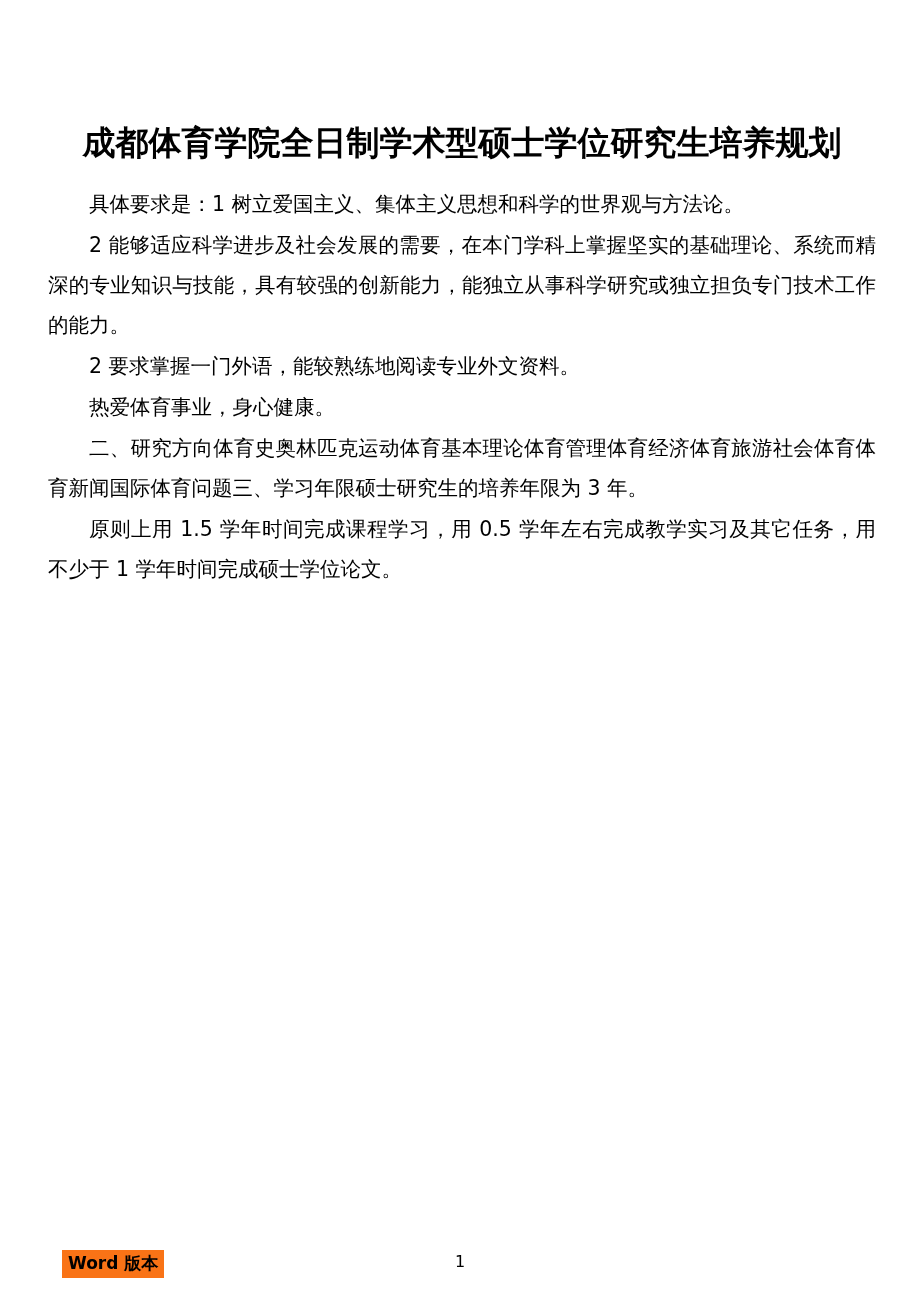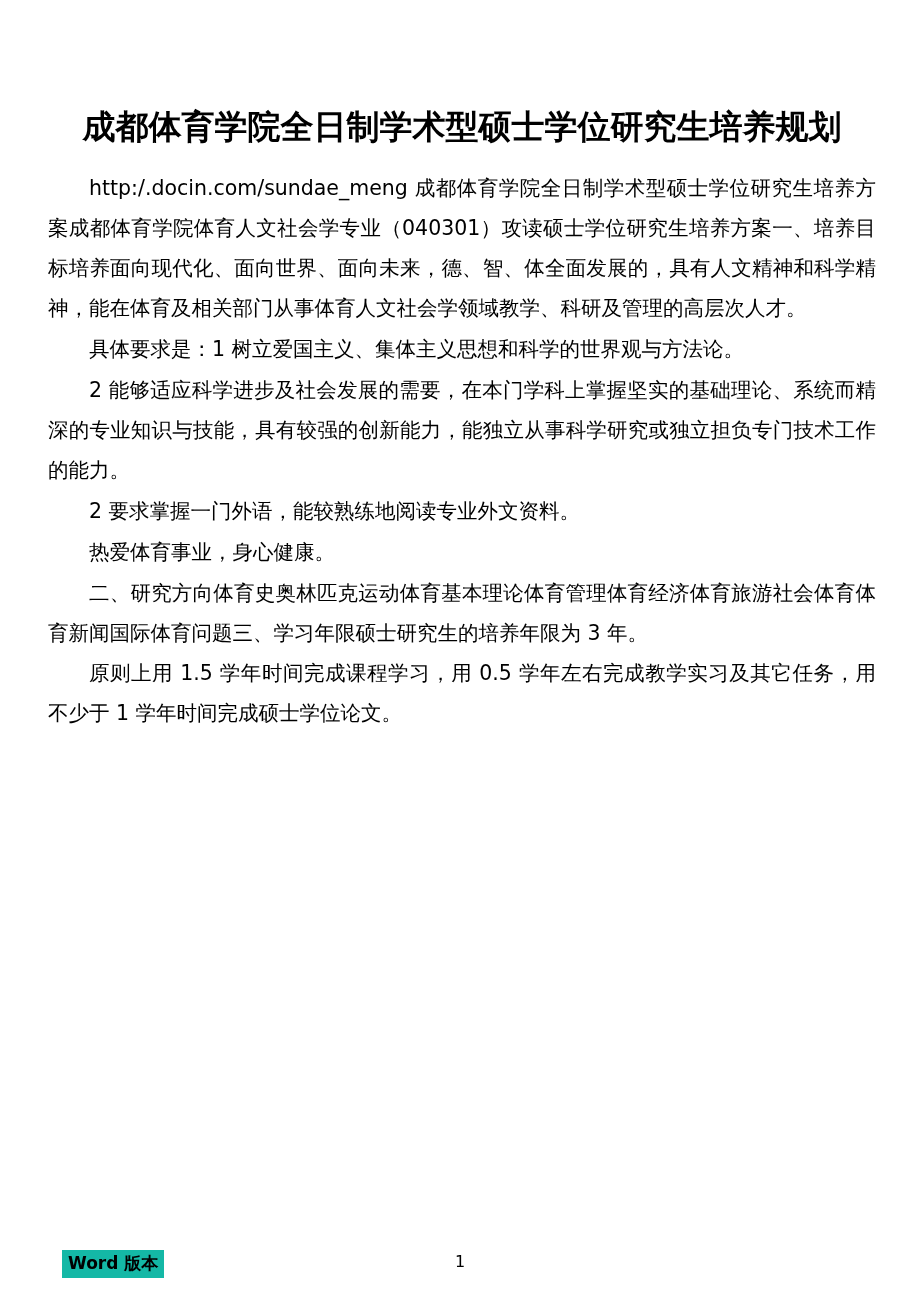--- a/index.html
+++ b/index.html
@@ -19,21 +19,21 @@
     position: absolute;
     left: 0;
     top: 0;
     width: 920px;
     height: 1302px;
     box-sizing: border-box;
   }
   .doc-body {
     position: absolute;
     left: 48px;
-    top: 104px;
+    top: 120px;
     width: 828px;
   }
   .doc-title {
     font-size: 33px;
     font-weight: bold;
     line-height: 1.42;
     text-align: center;
     letter-spacing: 0px;
     margin: 0 0 18px 0;
     padding: 0 14px;
@@ -52,42 +52,41 @@
     bottom: 0;
     width: 920px;
     height: 66px;
   }
   .footer-left {
     position: absolute;
     left: 62px;
     top: 14px;
     font-size: 17px;
     font-weight: bold;
-    background: #14b8a6;
+    background: #f97316;
     padding: 2px 6px 3px 6px;
     white-space: nowrap;
   }
   .footer-center {
     position: absolute;
     left: 0;
     top: 16px;
     width: 920px;
     text-align: center;
     font-size: 16px;
   }
 </style>
 </head>
 <body>
 
 <div class="page">
 
   <div class="doc-body">
     <h1 class="doc-title">成都体育学院全日制学术型硕士学位研究生培养规划</h1>
 
-    <p class="para">http:/.docin.com/sundae_meng 成都体育学院全日制学术型硕士学位研究生培养方案成都体育学院体育人文社会学专业（040301）攻读硕士学位研究生培养方案一、培养目标培养面向现代化、面向世界、面向未来，德、智、体全面发展的，具有人文精神和科学精神，能在体育及相关部门从事体育人文社会学领域教学、科研及管理的高层次人才。</p>
     <p class="para">具体要求是：1 树立爱国主义、集体主义思想和科学的世界观与方法论。</p>
     <p class="para">2 能够适应科学进步及社会发展的需要，在本门学科上掌握坚实的基础理论、系统而精深的专业知识与技能，具有较强的创新能力，能独立从事科学研究或独立担负专门技术工作的能力。</p>
     <p class="para">2 要求掌握一门外语，能较熟练地阅读专业外文资料。</p>
     <p class="para">热爱体育事业，身心健康。</p>
     <p class="para">二、研究方向体育史奥林匹克运动体育基本理论体育管理体育经济体育旅游社会体育体育新闻国际体育问题三、学习年限硕士研究生的培养年限为 3 年。</p>
     <p class="para">原则上用 1.5 学年时间完成课程学习，用 0.5 学年左右完成教学实习及其它任务，用不少于 1 学年时间完成硕士学位论文。</p>
   </div>
 
   <div class="footer">
     <div class="footer-left">Word 版本</div>

